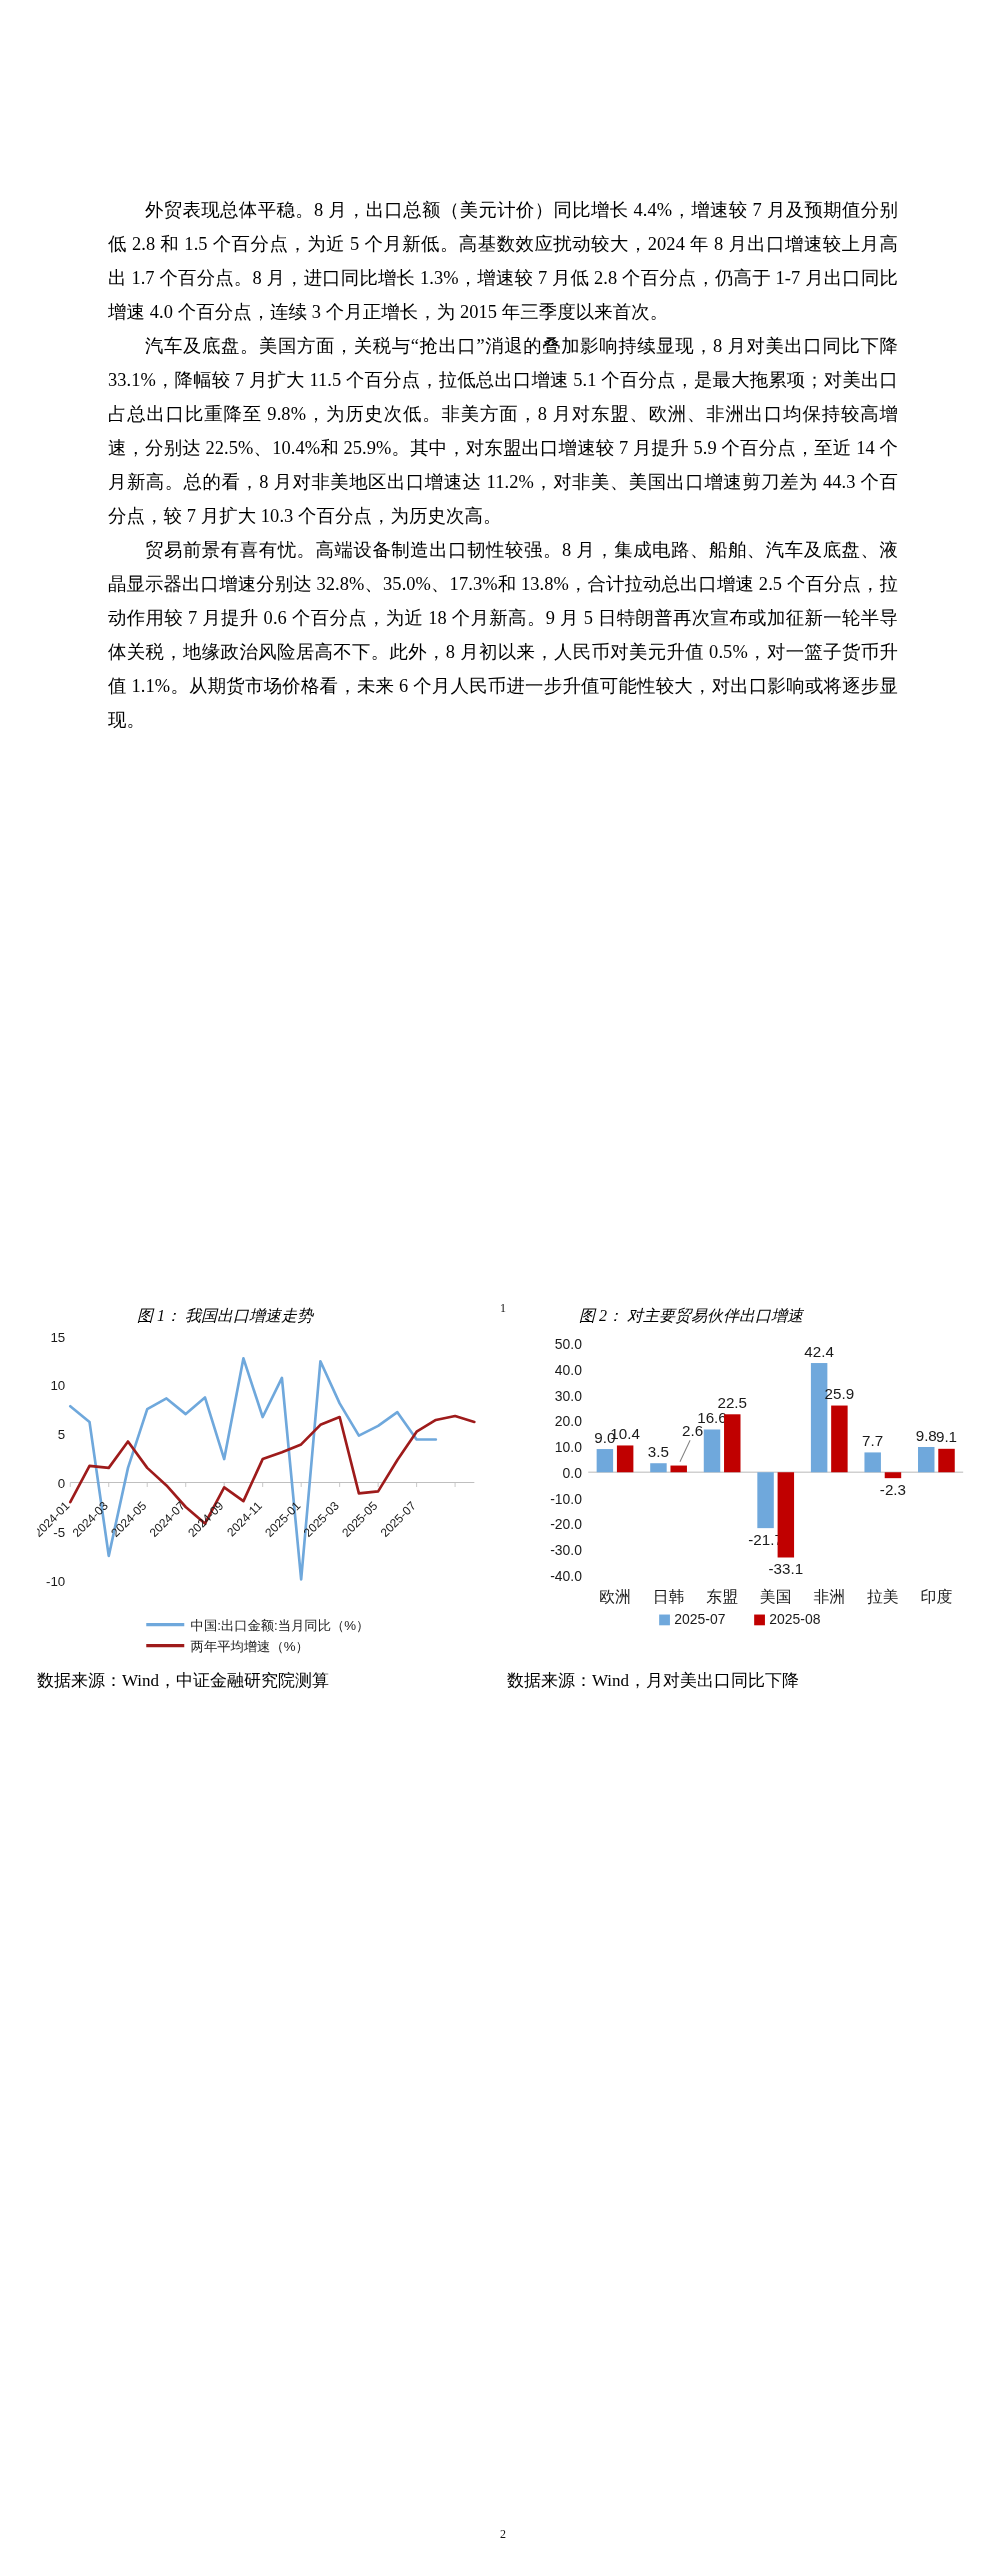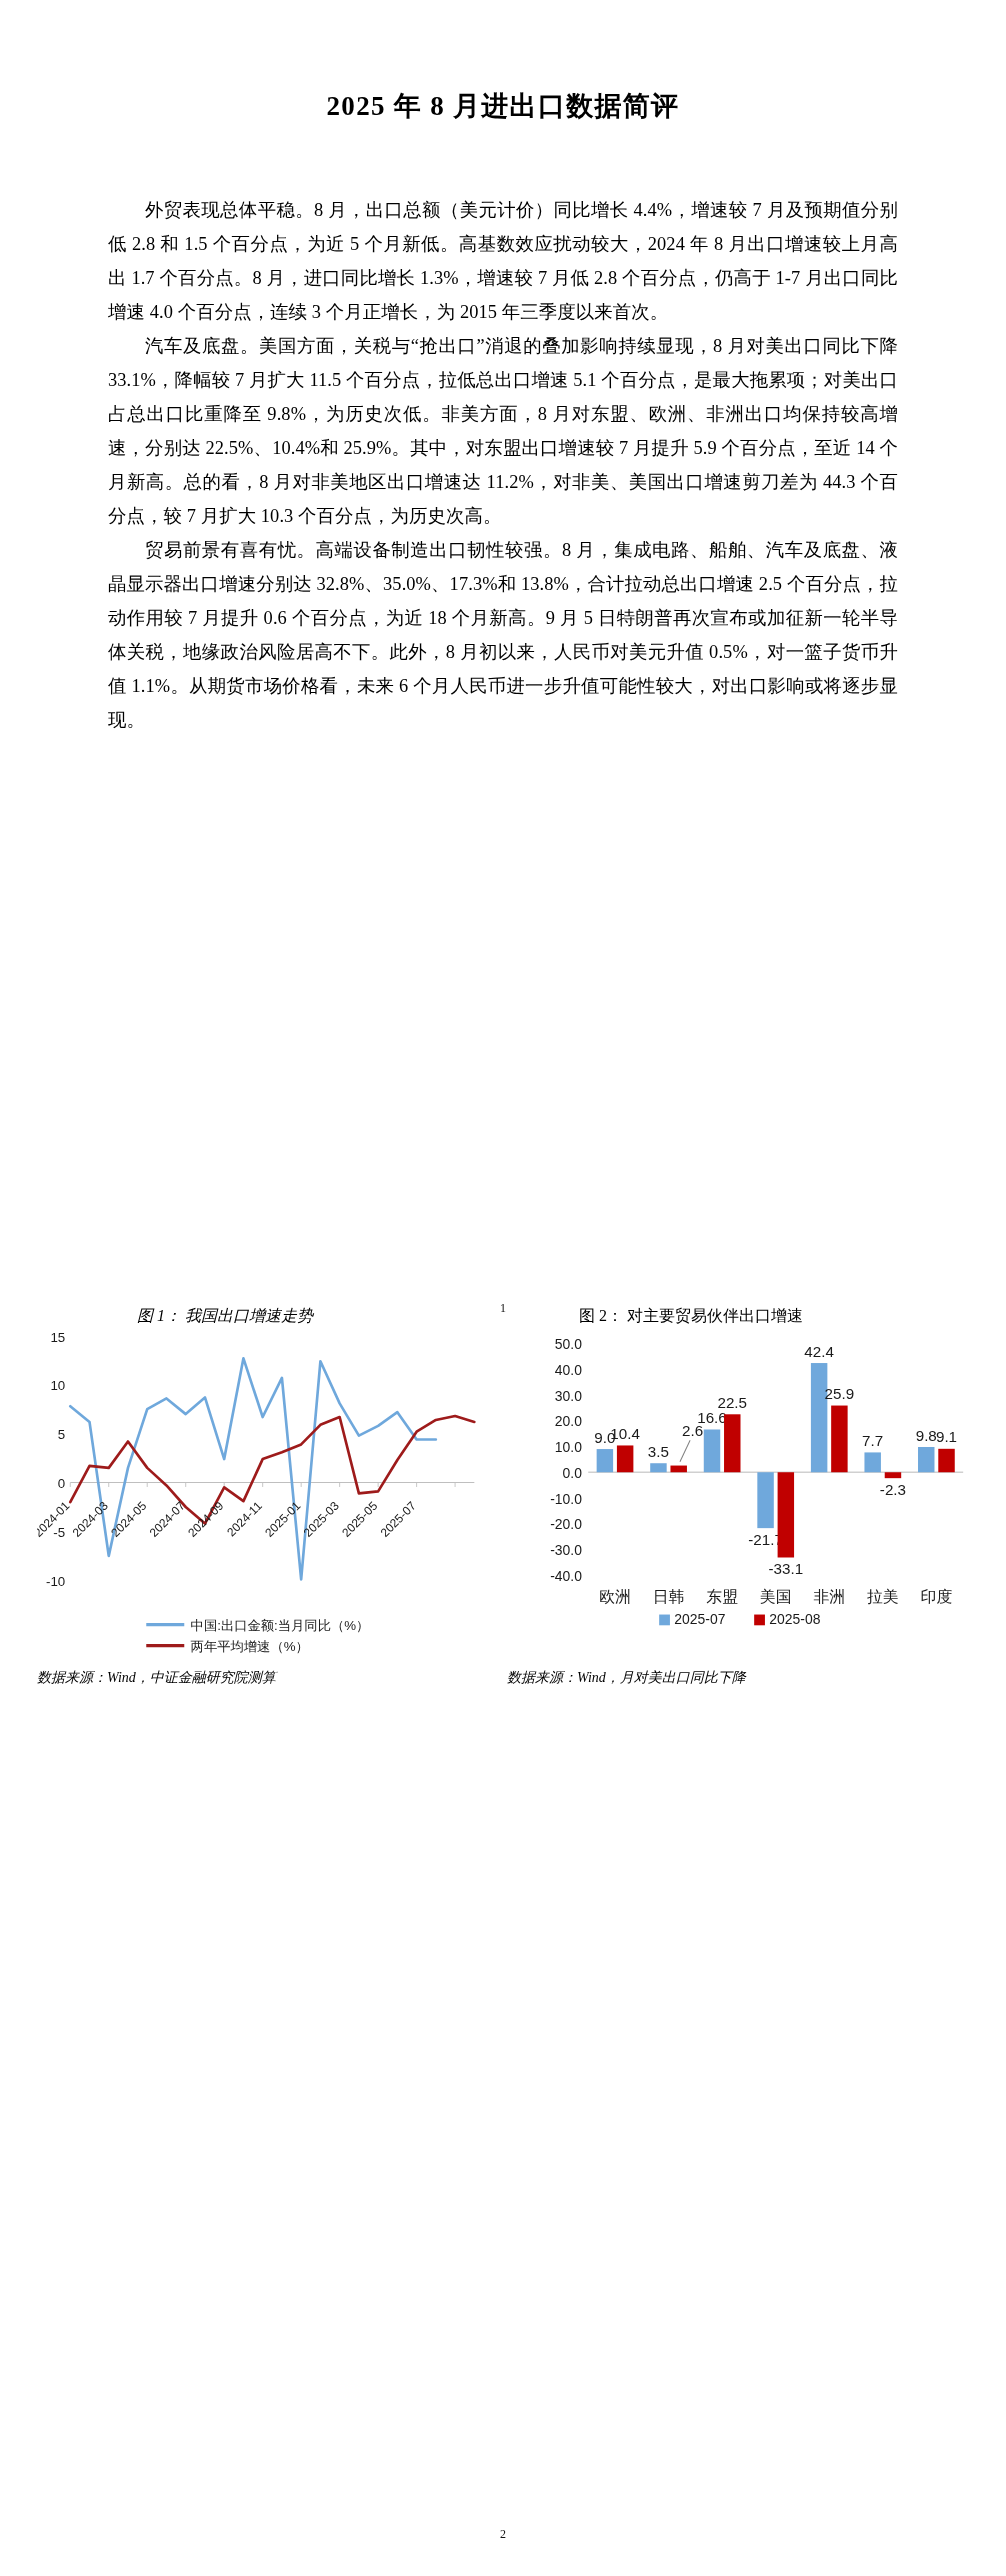--- a/index.html
+++ b/index.html
@@ -16,38 +16,37 @@
   .para{font-size:18.4px;line-height:34px;text-align:justify;text-justify:inter-ideograph;text-indent:37px;margin:0 0 0 0;letter-spacing:0.1px;font-family:"Liberation Serif","DejaVu Serif",serif;}
   .para b{font-weight:normal;}
   .sign{font-size:18.4px;line-height:34px;text-align:right;margin:0;padding-top:18px;font-family:"Liberation Serif","DejaVu Serif",serif;}
 
   
   .fig{position:absolute;}
   .fig1{left:37px;top:1306px;width:444px;}
   .fig2{left:507px;top:1306px;width:469px;}
   .fig-title{font-size:16px;font-family:"Liberation Serif","DejaVu Serif",serif;color:#000;white-space:nowrap;}
   .fig1 .fig-title{padding-left:100px;font-style:italic;}
-  .fig2 .fig-title{padding-left:72px;}
-  .fig-src{font-size:14px;font-family:"Liberation Serif","DejaVu Serif",serif;color:#000;font-style:italic;}
+  .fig2 .fig-title{padding-left:72px;font-style:italic;}
+  .fig-src{font-size:17px;font-family:"Liberation Serif","DejaVu Serif",serif;color:#000;}
   .fig1 .fig-src{padding-left:0px;}
   .fig2 .fig-src{padding-left:0px;}
 
   .plot-wrap{position:relative;}
   svg{display:block;}
   .ytick,.xtick,.bar-label,.legend-text{font-family:"Liberation Sans","DejaVu Sans",sans-serif;fill:#1a1a1a;}
   .legend-text2{font-family:"Liberation Sans","DejaVu Sans",sans-serif;fill:#1a1a1a;}
 </style>
 </head>
 <body>
 
 <div class="page">
 
   <div class="hdr-num">1</div>
 
-  <div class="title">2025 年 8 月进出口数据简评</div>
 
   <div class="body-area">
     <p class="para"><b>外贸表现总体平稳。</b><span>8 月，出口总额（美元计价）同比增长 4.4%，增速较 7 月及预期值分别低 2.8 和 1.5 个百分点，为近 5 个月新低。高基数效应扰动较大，2024 年 8 月出口增速较上月高出 1.7 个百分点。8 月，进口同比增长 1.3%，增速较 7 月低 2.8 个百分点，仍高于 1-7 月出口同比增速 4.0 个百分点，连续 3 个月正增长，为 2015 年三季度以来首次。</span></p>
     <p class="para"><b>汽车及底盘。</b><span>美国方面，关税与“抢出口”消退的叠加影响持续显现，8 月对美出口同比下降 33.1%，降幅较 7 月扩大 11.5 个百分点，拉低总出口增速 5.1 个百分点，是最大拖累项；对美出口占总出口比重降至 9.8%，为历史次低。非美方面，8 月对东盟、欧洲、非洲出口均保持较高增速，分别达 22.5%、10.4%和 25.9%。其中，对东盟出口增速较 7 月提升 5.9 个百分点，至近 14 个月新高。总的看，8 月对非美地区出口增速达 11.2%，对非美、美国出口增速剪刀差为 44.3 个百分点，较 7 月扩大 10.3 个百分点，为历史次高。</span></p>
     <p class="para"><b>贸易前景有喜有忧。</b><span>高端设备制造出口韧性较强。8 月，集成电路、船舶、汽车及底盘、液晶显示器出口增速分别达 32.8%、35.0%、17.3%和 13.8%，合计拉动总出口增速 2.5 个百分点，拉动作用较 7 月提升 0.6 个百分点，为近 18 个月新高。9 月 5 日特朗普再次宣布或加征新一轮半导体关税，地缘政治风险居高不下。此外，8 月初以来，人民币对美元升值 0.5%，对一篮子货币升值 1.1%。从期货市场价格看，未来 6 个月人民币进一步升值可能性较大，对出口影响或将逐步显现。</span></p>
   </div>
 
   <div class="fig fig1">
     <div class="fig-title">图 1：  我国出口增速走势</div>
     <div class="plot-wrap">

